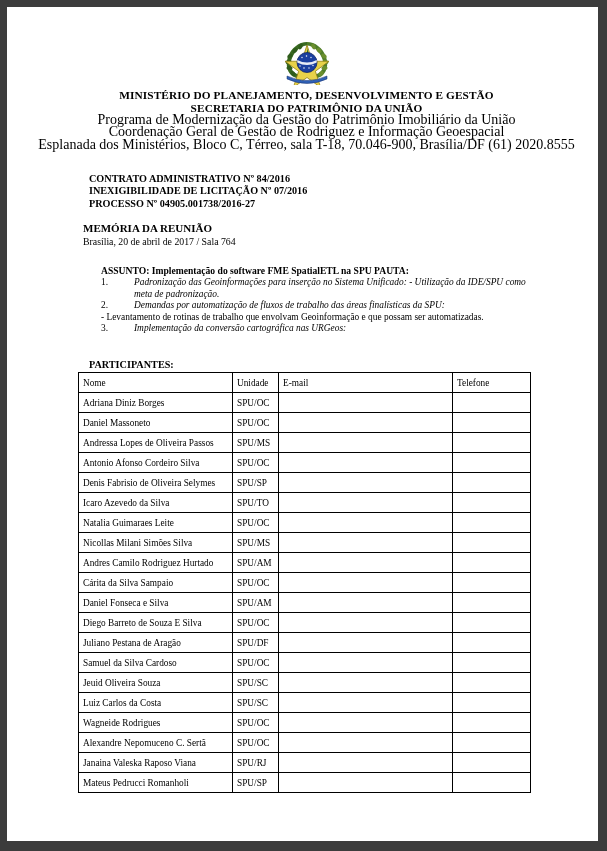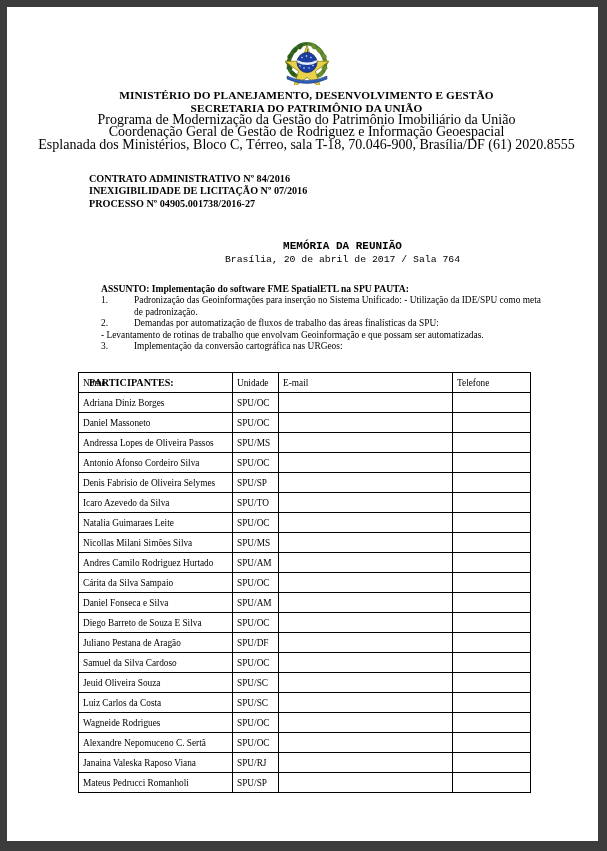--- a/index.html
+++ b/index.html
@@ -64,24 +64,22 @@
   
   .doc-refs {
     margin: 22px 0 0 78px;
     font-weight: bold;
     font-size: 10.2px;
     line-height: 12.4px;
     color: #000;
   }
 
   .memoria {
-    text-align: center;
-    margin-top: 30px;
+    margin-top: 12px;
     margin-left: 72px;
-    font-family: Liberation Mono, monospace;
   }
   .memoria .title {
     font-weight: bold;
     font-size: 11px;
     line-height: 13px;
   }
   .memoria .sub {
     font-size: 9.8px;
     line-height: 13px;
   }
@@ -102,20 +100,21 @@
   .num-item {
     display: flex;
     margin-bottom: 0px;
   }
   .num-item .num {
     width: 33px;
     flex: 0 0 33px;
   }
   .num-item .txt {
     flex: 1 1 auto;
+    font-style: italic;
   }
   .dash-line {
     margin-top: 0px;
   }
   .assunto-wide {
     width: 440px;
   }
 
   .participantes-label {
     margin: 25px 0 3px 78px;

